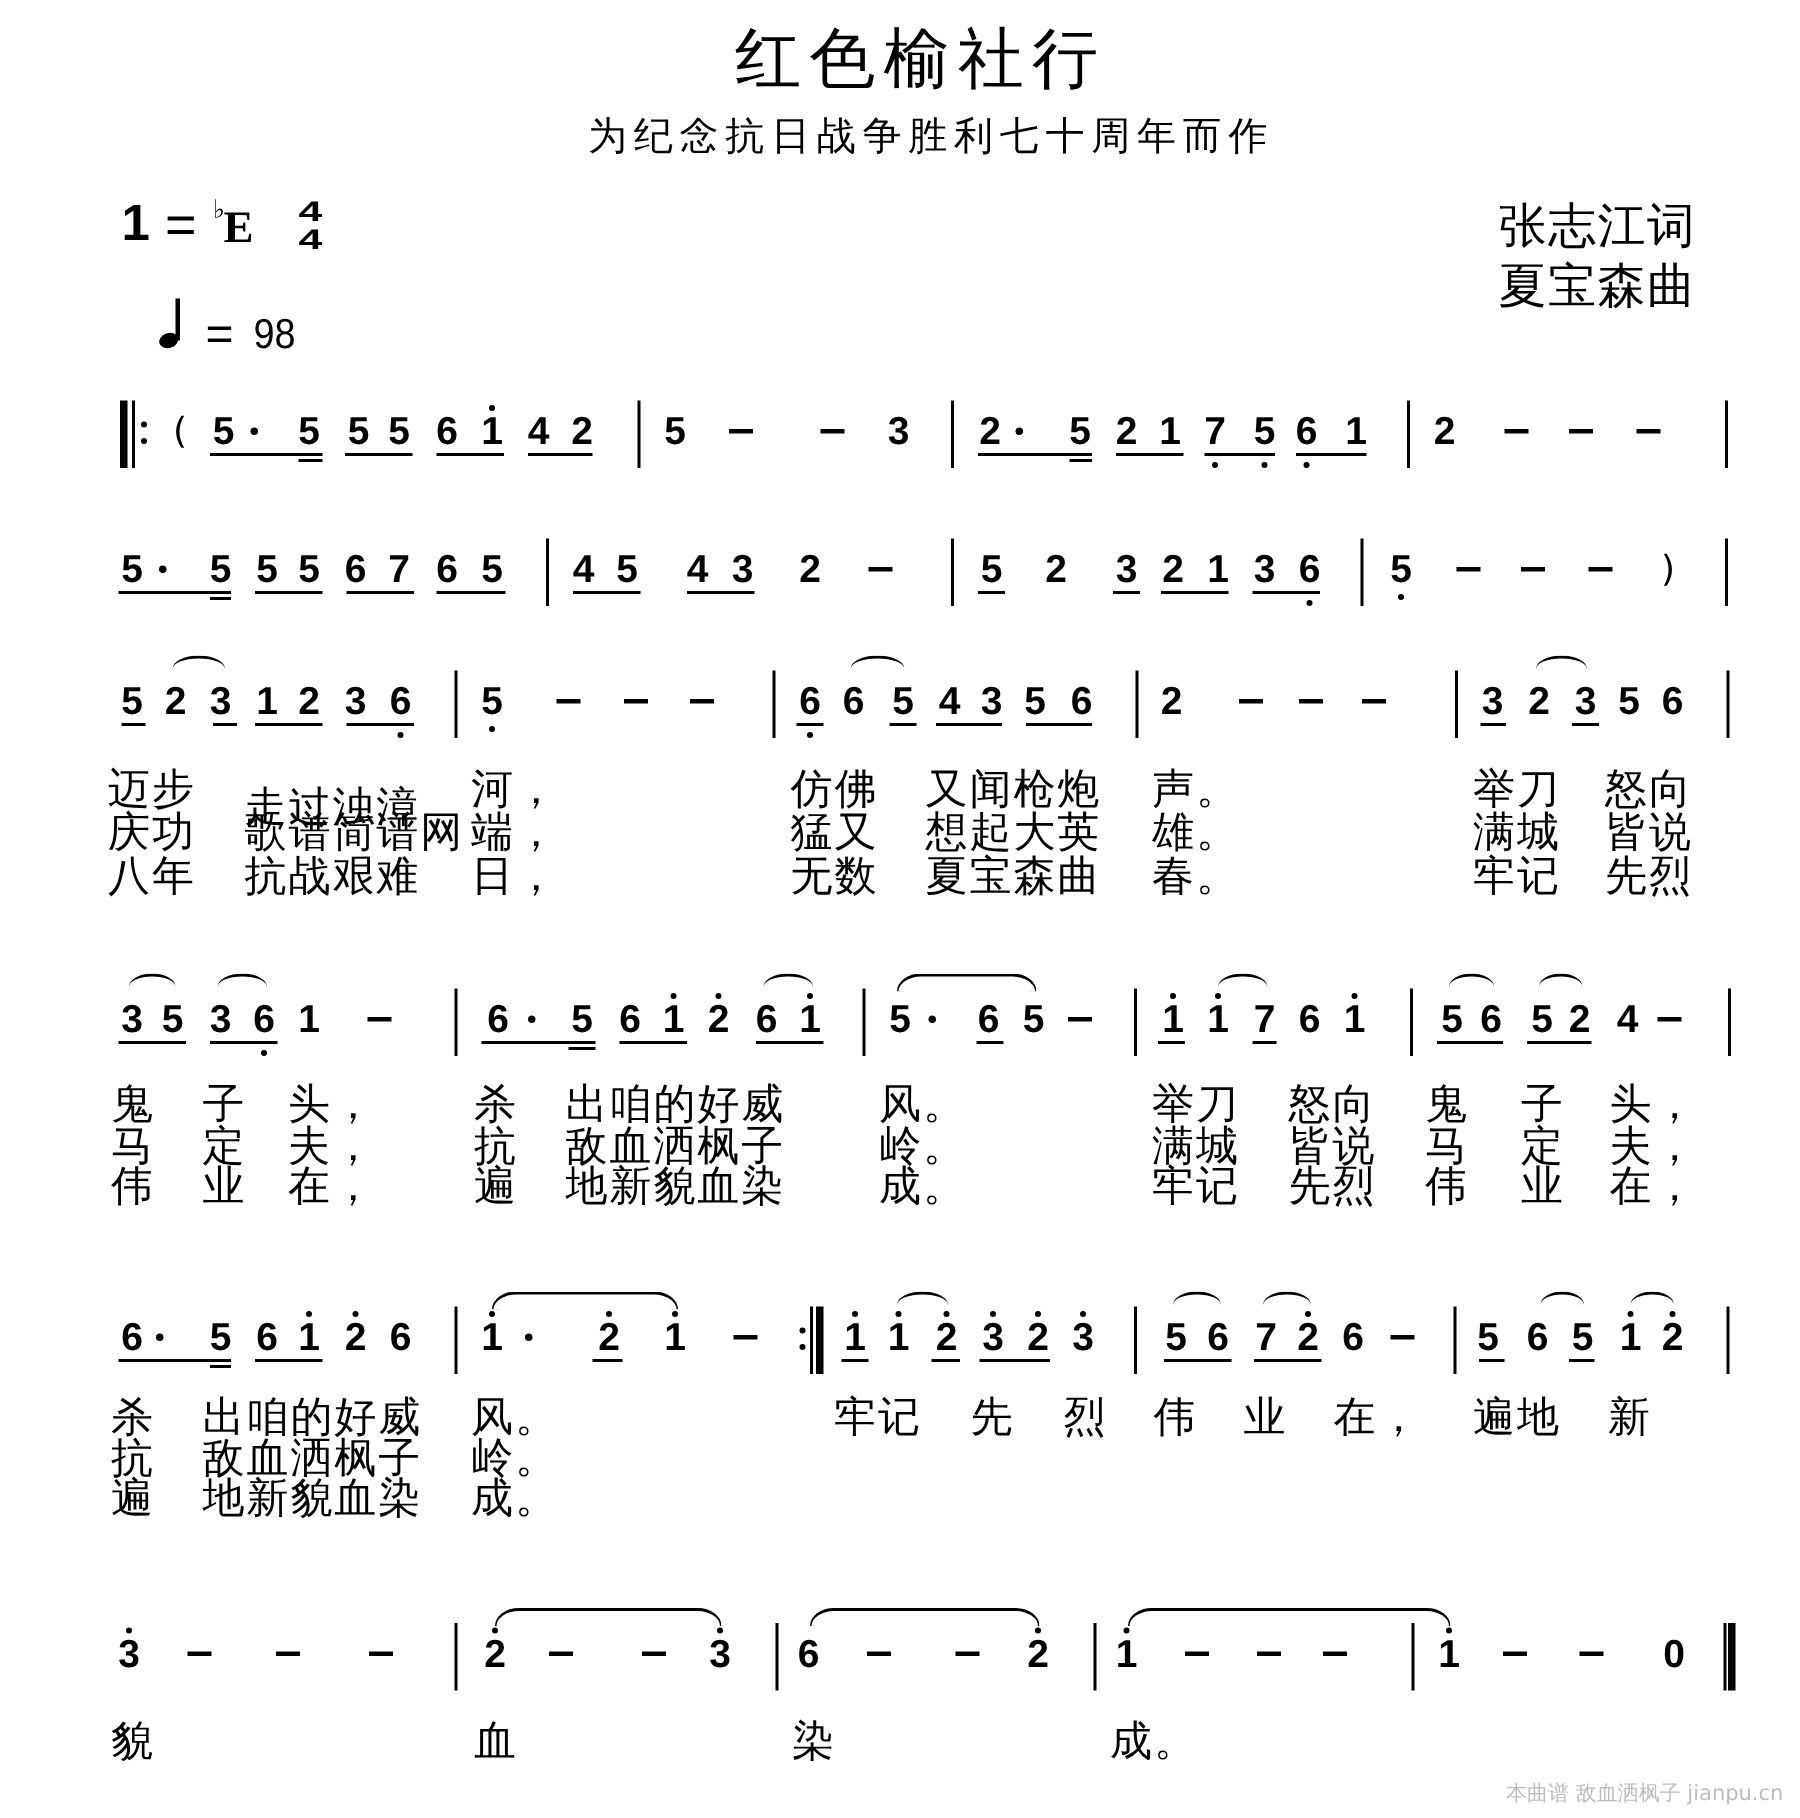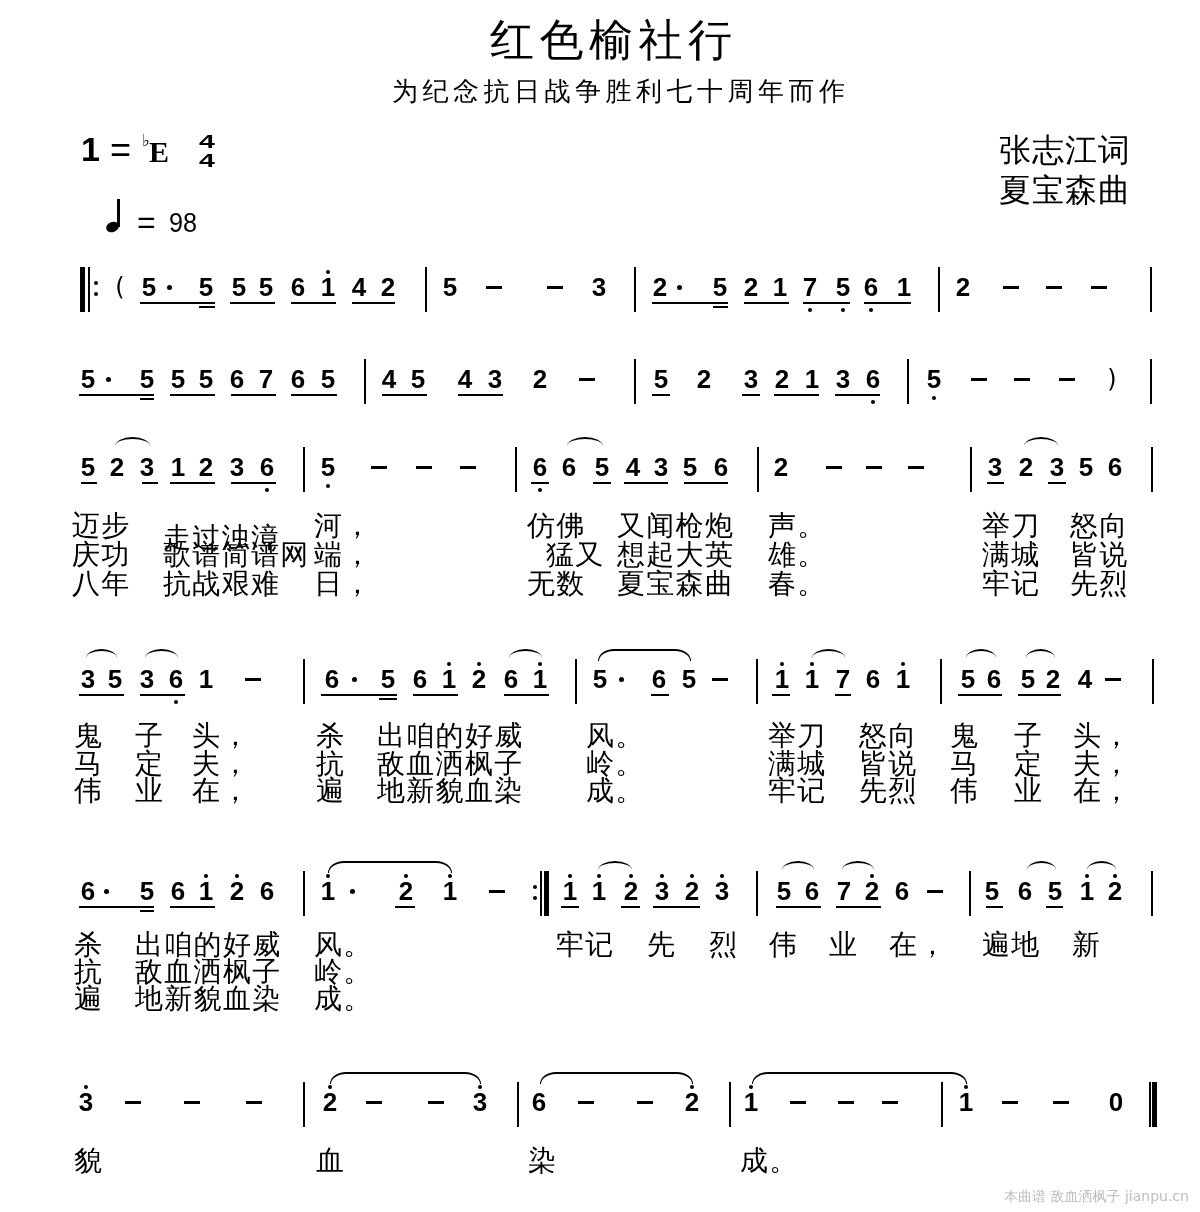--- a/index.html
+++ b/index.html
@@ -212,21 +212,21 @@
         <div class="ly" style="left: 163px; top: 524px;">走过浊漳</div>
         <div class="ly" style="left: 314px; top: 512px;">河，</div>
         <div class="ly" style="left: 527px; top: 512px;">仿佛</div>
         <div class="ly" style="left: 617px; top: 512px;">又闻枪炮</div>
         <div class="ly" style="left: 768px; top: 512px;">声。</div>
         <div class="ly" style="left: 982px; top: 512px;">举刀</div>
         <div class="ly" style="left: 1070px; top: 512px;">怒向</div>
         <div class="ly" style="left: 72px; top: 541px;">庆功</div>
         <div class="ly" style="left: 163px; top: 541px;">歌谱简谱网</div>
         <div class="ly" style="left: 314px; top: 541px;">端，</div>
-        <div class="ly" style="left: 546px; top: 541px;">猛又</div>
+        <div class="ly" style="left: 527px; top: 541px;">猛又</div>
         <div class="ly" style="left: 617px; top: 541px;">想起大英</div>
         <div class="ly" style="left: 768px; top: 541px;">雄。</div>
         <div class="ly" style="left: 982px; top: 541px;">满城</div>
         <div class="ly" style="left: 1070px; top: 541px;">皆说</div>
         <div class="ly" style="left: 72px; top: 570px;">八年</div>
         <div class="ly" style="left: 163px; top: 570px;">抗战艰难</div>
         <div class="ly" style="left: 314px; top: 570px;">日，</div>
         <div class="ly" style="left: 527px; top: 570px;">无数</div>
         <div class="ly" style="left: 617px; top: 570px;">夏宝森曲</div>
         <div class="ly" style="left: 768px; top: 570px;">春。</div>

